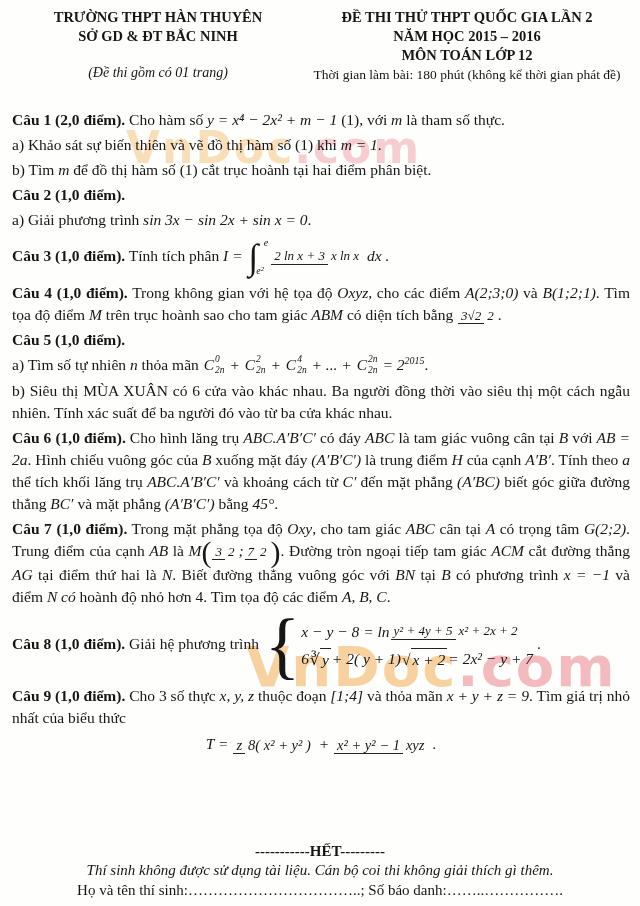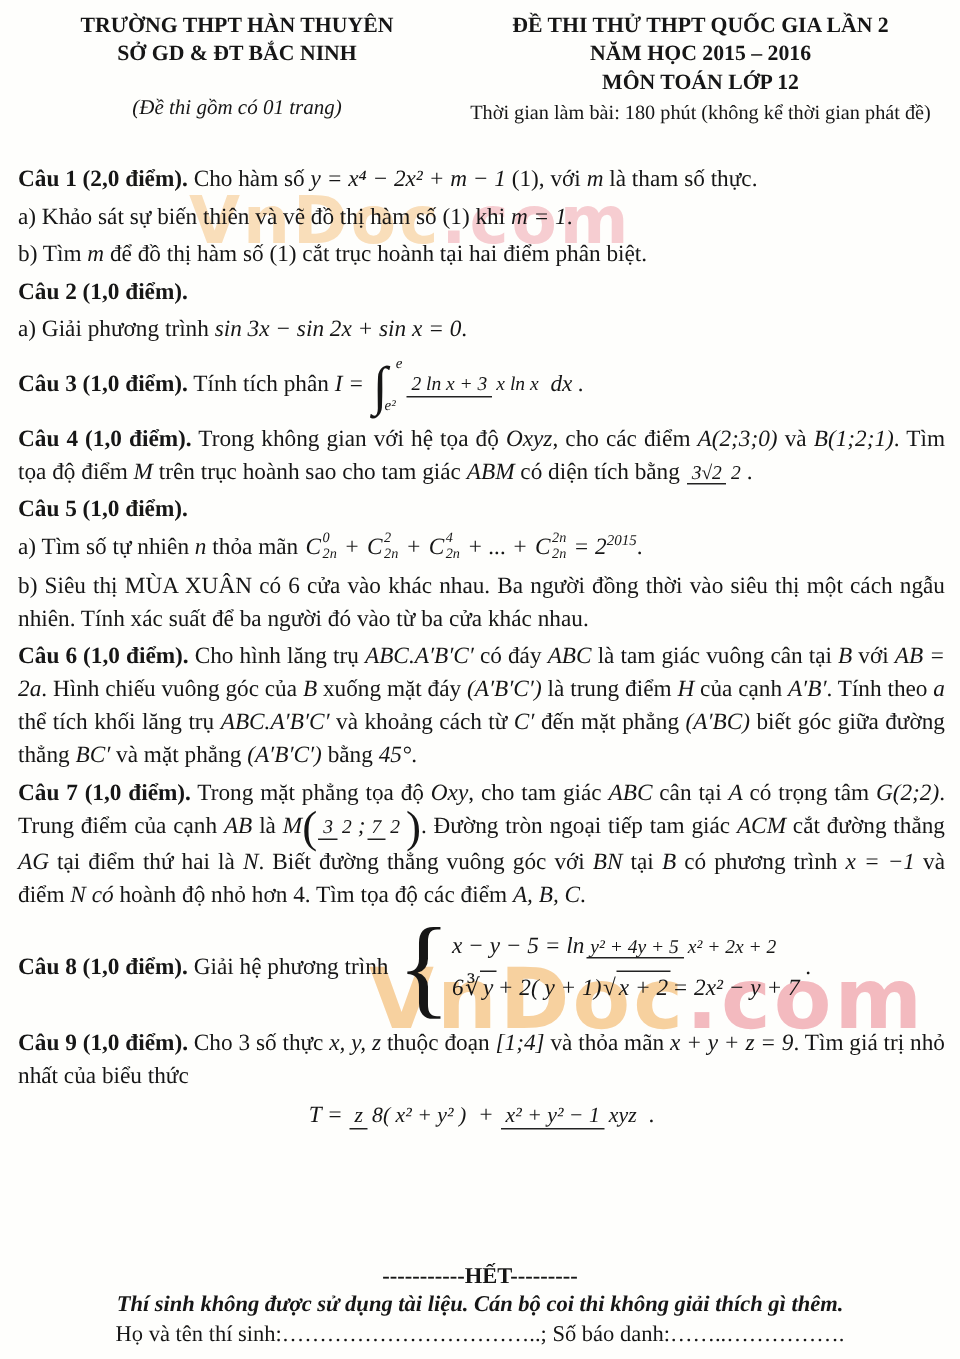--- a/index.html
+++ b/index.html
@@ -55,21 +55,21 @@
   .formula .frac{font-size:14.5px}
 
   
   .wm{position:absolute;z-index:0;font-family:"DejaVu Sans",sans-serif;font-weight:bold;letter-spacing:2px;pointer-events:none;white-space:nowrap}
   .wm1{left:126px;top:122px;font-size:44px;opacity:.34}
   .wm2{left:246px;top:634px;font-size:56px;opacity:.48}
 
   
   .foot{position:absolute;left:0;right:0;bottom:5px;z-index:1;text-align:center;font-size:15px;line-height:1.32}
   .f-het{font-weight:bold}
-  .f-note{font-weight:bold;font-style:italic}
+  .f-note{font-weight:normal;font-style:italic}
 </style>
 </head>
 <body>
 
 <div class="wm wm1"><span class="wma" style="color: rgb(240, 161, 60);">VnDoc</span><span class="wmb" style="color: rgb(232, 113, 127);">.com</span></div>
 <div class="wm wm2"><span class="wma" style="color: rgb(240, 161, 60);">VnDoc</span><span class="wmb" style="color: rgb(232, 113, 127);">.com</span></div>
 
 <div class="page">
 
   <div class="hdr">
@@ -171,21 +171,21 @@
         <span class="fn">7</span>
         <span class="fd">2</span>
       </span><span class="bigp">)</span><span>. Đường tròn ngoại tiếp tam giác </span><span class="m">ACM</span><span> cắt đường thẳng </span><span class="m">AG</span><span> tại điểm thứ hai là </span><span class="m">N</span><span>. Biết đường thẳng vuông góc với </span><span class="m">BN</span><span> tại </span><span class="m">B</span><span> có phương trình </span><span class="m">x = −1</span><span> và điểm </span><span class="m">N có</span><span> hoành độ nhỏ hơn 4. Tìm tọa độ các điểm </span><span class="m">A, B, C</span><span>.</span>
   </div>
 
   <div class="q" style="margin:6px 0 8px 0">
     <span class="lbl">Câu 8 (1,0 điểm).</span><span> Giải hệ phương trình </span><span class="cases">
         <span class="brace">{</span>
         <span class="cbody">
           <span class="cline">
-            <span>x − y − 5 = ln </span>
+            <span>x − y − 8 = ln </span>
             <span class="frac">
               <span class="fn">y² + 4y + 5</span>
               <span class="fd">x² + 2x + 2</span>
             </span>
           </span>
           <span class="cline">
             <span>6</span>
             <span class="rt">
               <span class="rt-sign">∛</span>
               <span class="rt-rad">y</span>

